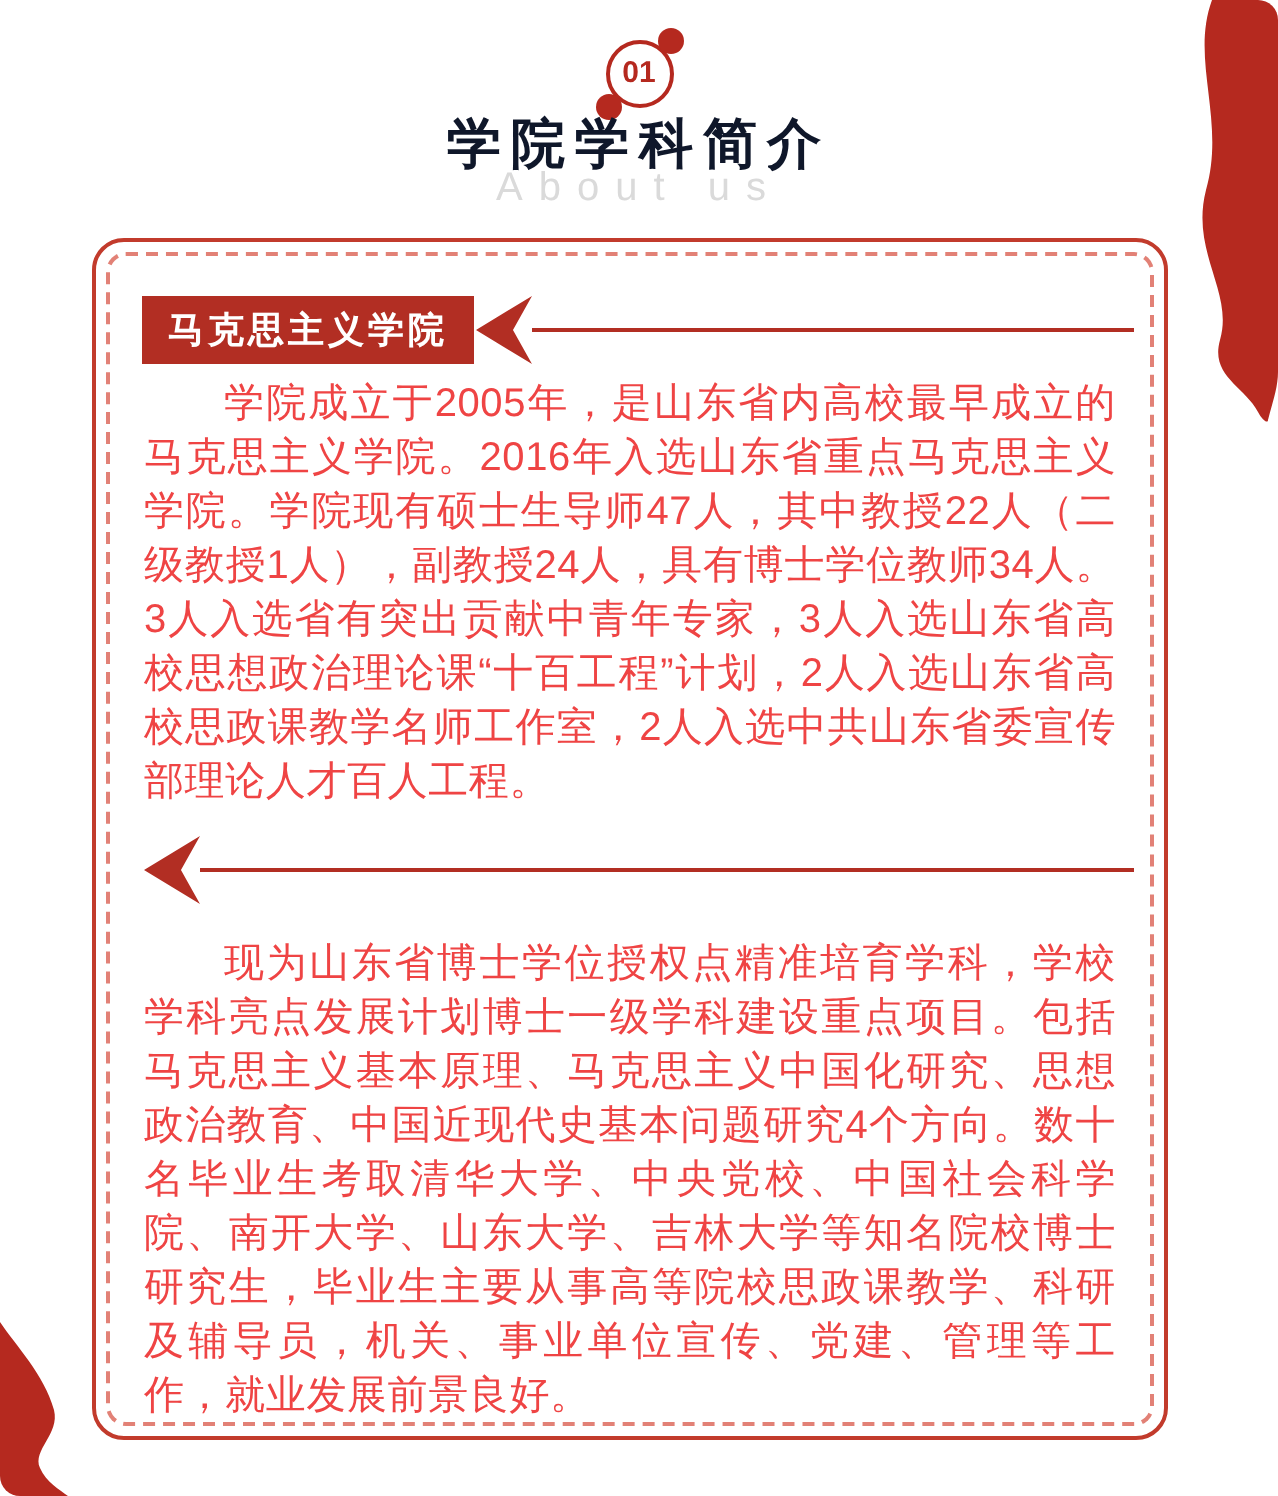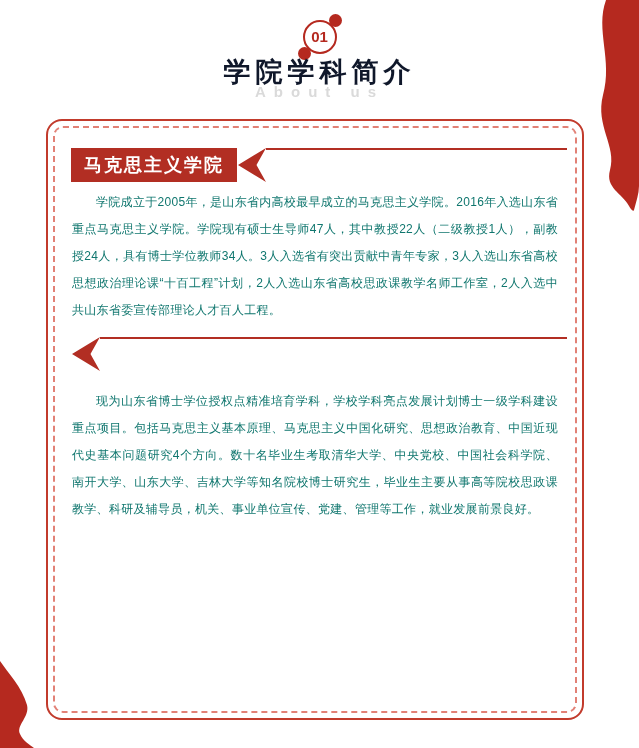--- a/index.html
+++ b/index.html
@@ -1,20 +1,20 @@
 <!DOCTYPE html>
 <html><head>
 <meta charset="utf-8">
 <style>
   html,body { margin:0; padding:0; }
   body {
     width:639px; height:748px; background:#ffffff;
     font-family:"Liberation Sans","DejaVu Sans",sans-serif;
   }
-  .page { position:relative; width:639px; height:748px; overflow:hidden; background:#ffffff; }
+  .page { position:relative; width:639px; height:748px; overflow:hidden; background:#ffffff;border-radius:10px; }
 
   
   .wave { position:absolute; pointer-events:none; }
   .wave-tr { top:0; right:0; }
   .wave-bl { bottom:0; left:0; }
 
   
   .header { position:absolute; top:20px; left:0; width:100%; text-align:center; }
   .badge {
     display:inline-block; position:relative; width:30px; height:30px;
@@ -22,50 +22,50 @@
     line-height:30px; font-size:15px; font-weight:bold; color:#b5291f;
   }
   .dot { position:absolute; width:13px; height:13px; border-radius:50%; background:#b5291f; }
   .dot-tr { top:-8px; right:-7px; }
   .dot-bl { bottom:-8px; left:-7px; }
   .title {
     font-size:27px; font-weight:bold; letter-spacing:5px;
     color:#0f172a; position:relative; z-index:2;
   }
   .watermark {
-    margin-top:-7px; font-size:15px; font-weight:bold; letter-spacing:8px;
+    margin-top:-7px; font-size:20px; font-weight:normal; letter-spacing:8px;
     color:#dadada; position:relative; z-index:1;
   }
 
   
   .box {
     position:absolute; left:46px; top:119px; width:534px; height:597px;
     border:2px solid #c23b2c; border-radius:16px; background:#ffffff;
   }
   .box-inner {
     position:absolute; left:5px; top:5px; right:5px; bottom:5px;
     border:2px dashed #e28176; border-radius:10px; overflow:hidden;
   }
 
   
-  .banner-row { display:flex; height:34px; margin:20px 0 0 16px; }
+  .banner-row { display:flex; align-items:center; height:34px; margin:20px 0 0 16px; }
   .banner-row-2 { margin-top:13px; }
   .ribbon {
     background:#b22e23; color:#ffffff; font-size:18px; font-weight:bold;
     letter-spacing:2px; line-height:34px; padding:0 13px; white-space:nowrap;
   }
   .chevron {
     width:28px; height:34px; background:#b22e23; margin-left:1px; flex:none;
     clip-path:polygon(0 50%, 100% 0, 66% 50%, 100% 100%);
   }
   .banner-line { flex:1; height:2px; background:#b22e23; margin-right:8px; }
 
   
   .para {
-    margin:7px 17px 0 17px; font-size:12px; line-height:27px; color:#0f766e;
+    margin:7px 17px 0 17px; font-size:20px; line-height:27px; color:#ef4444;
     text-align:justify; text-indent:2em; letter-spacing:0.3px;
   }
   .para + .para { margin-top:0; }
   .para-last { margin-top:17px; }
 </style>
 </head>
 <body>
 
 <div class="page">
 

